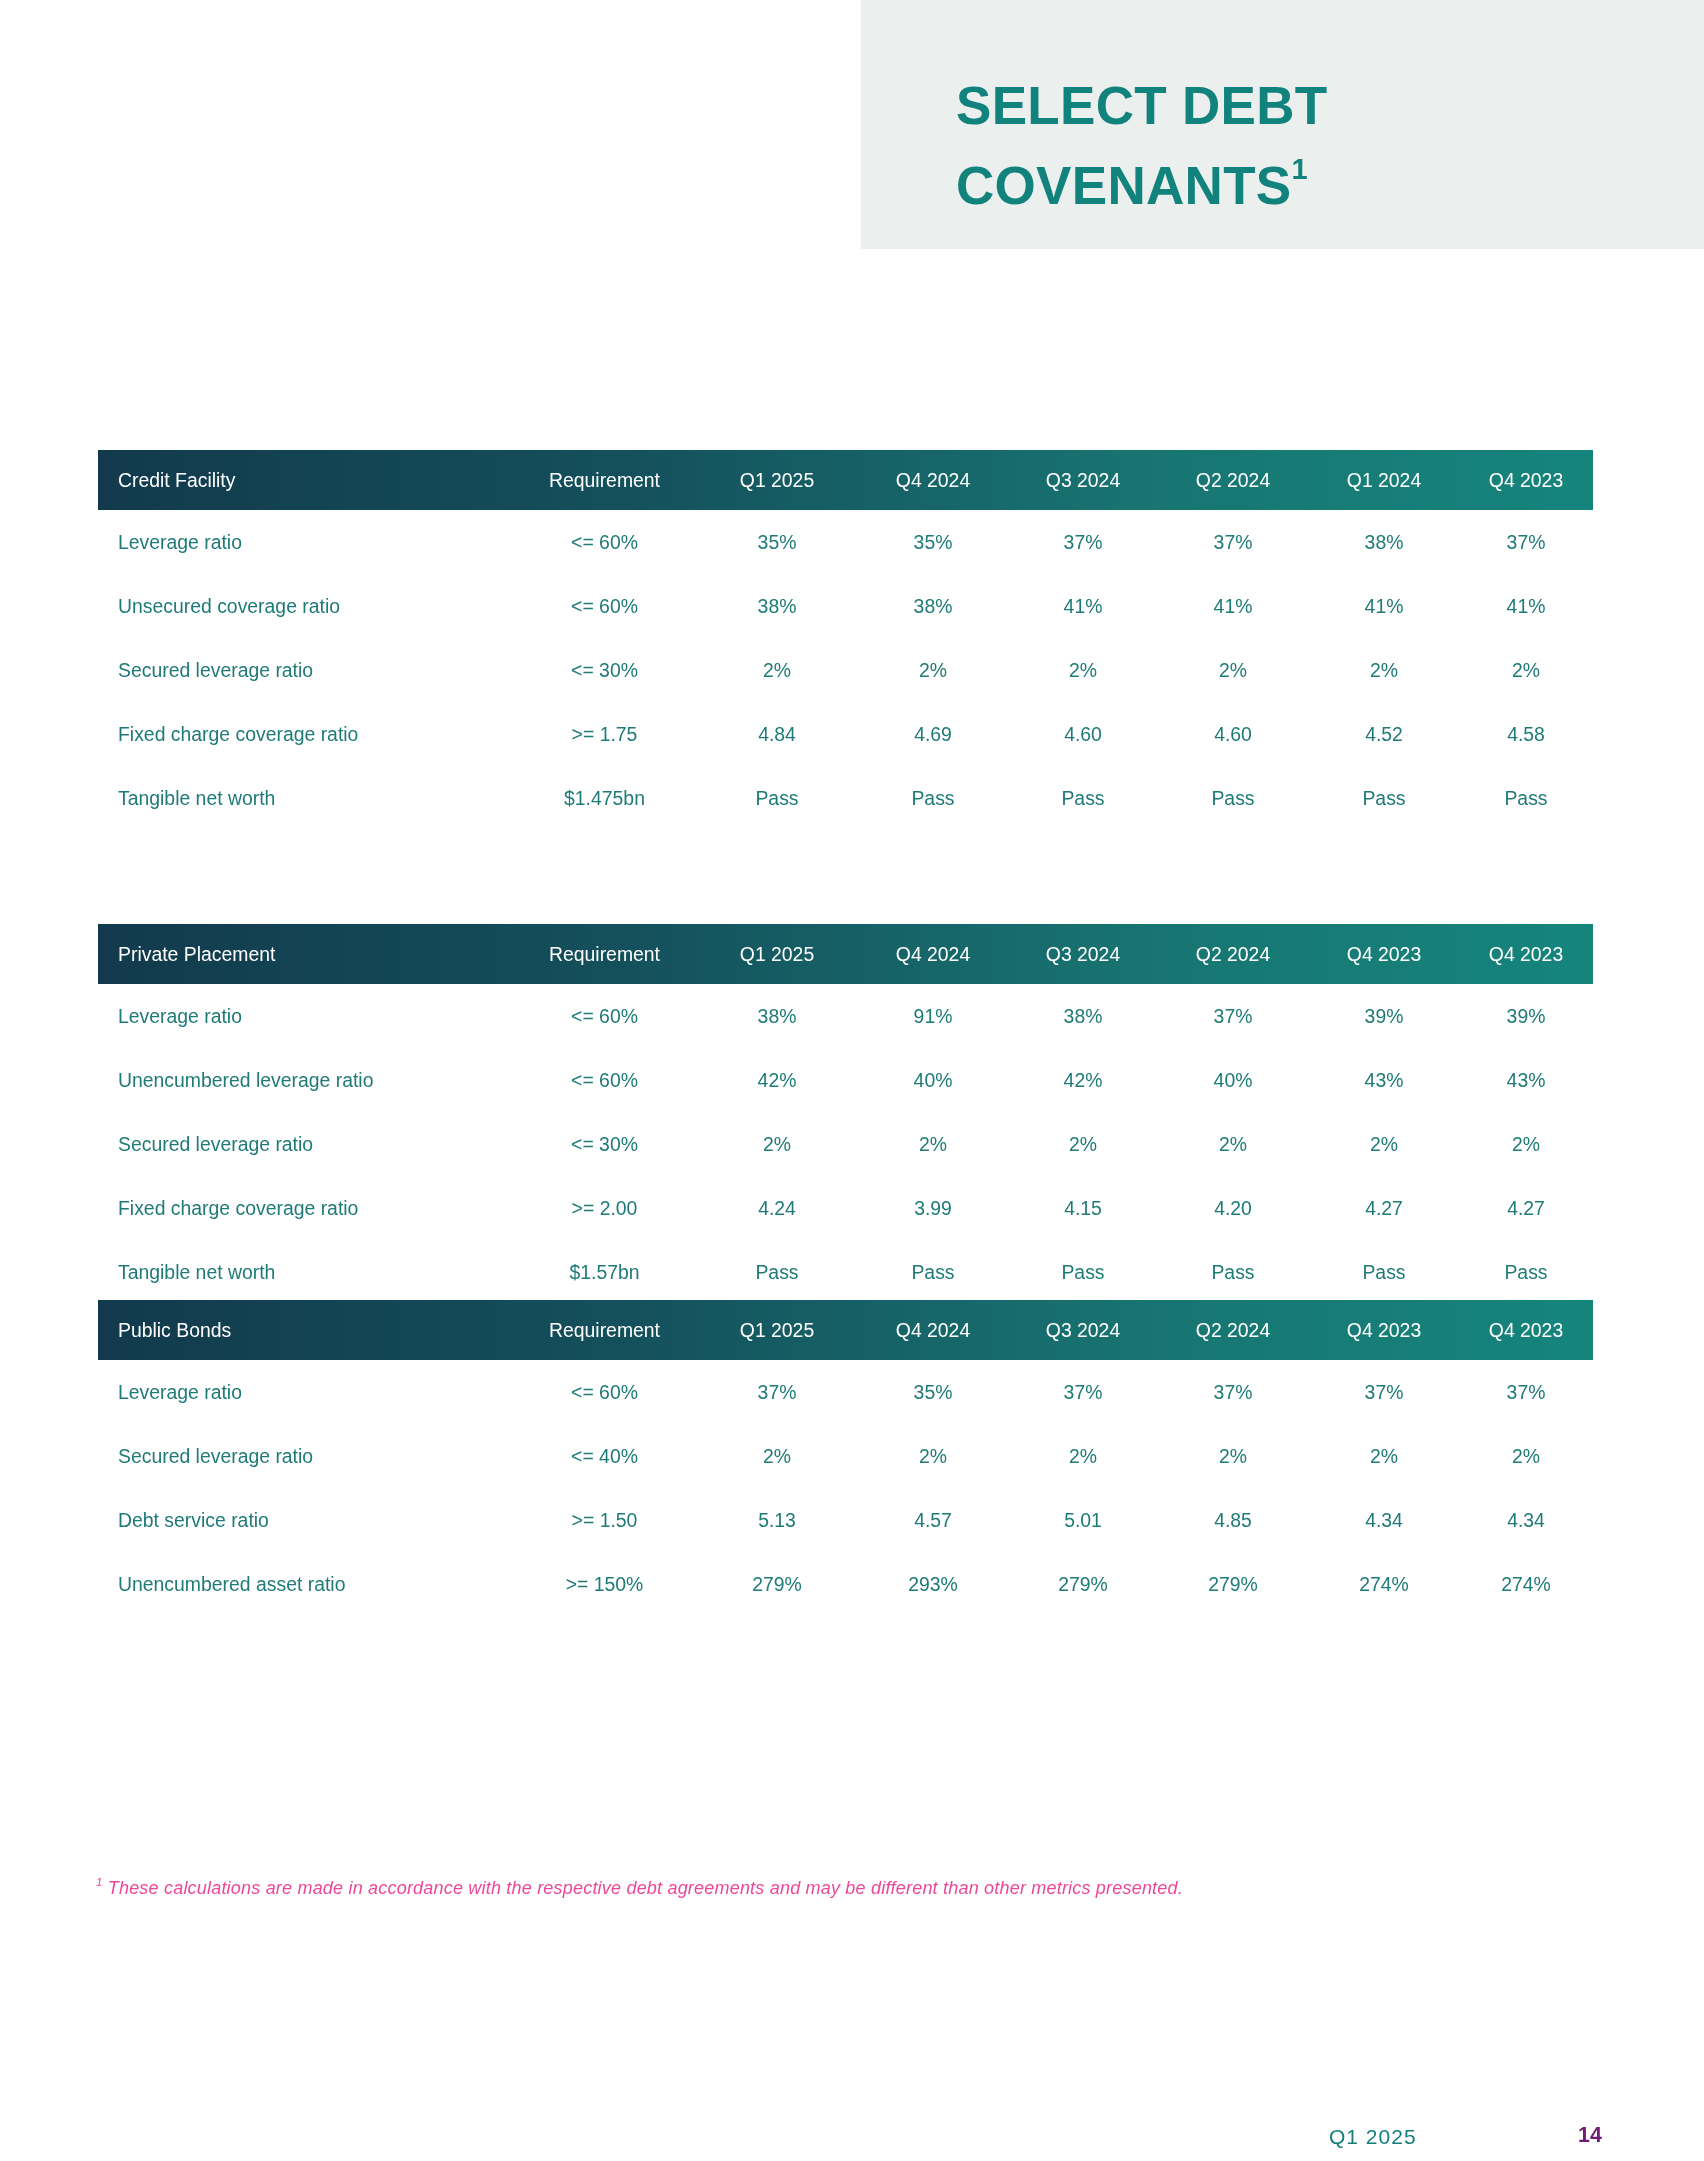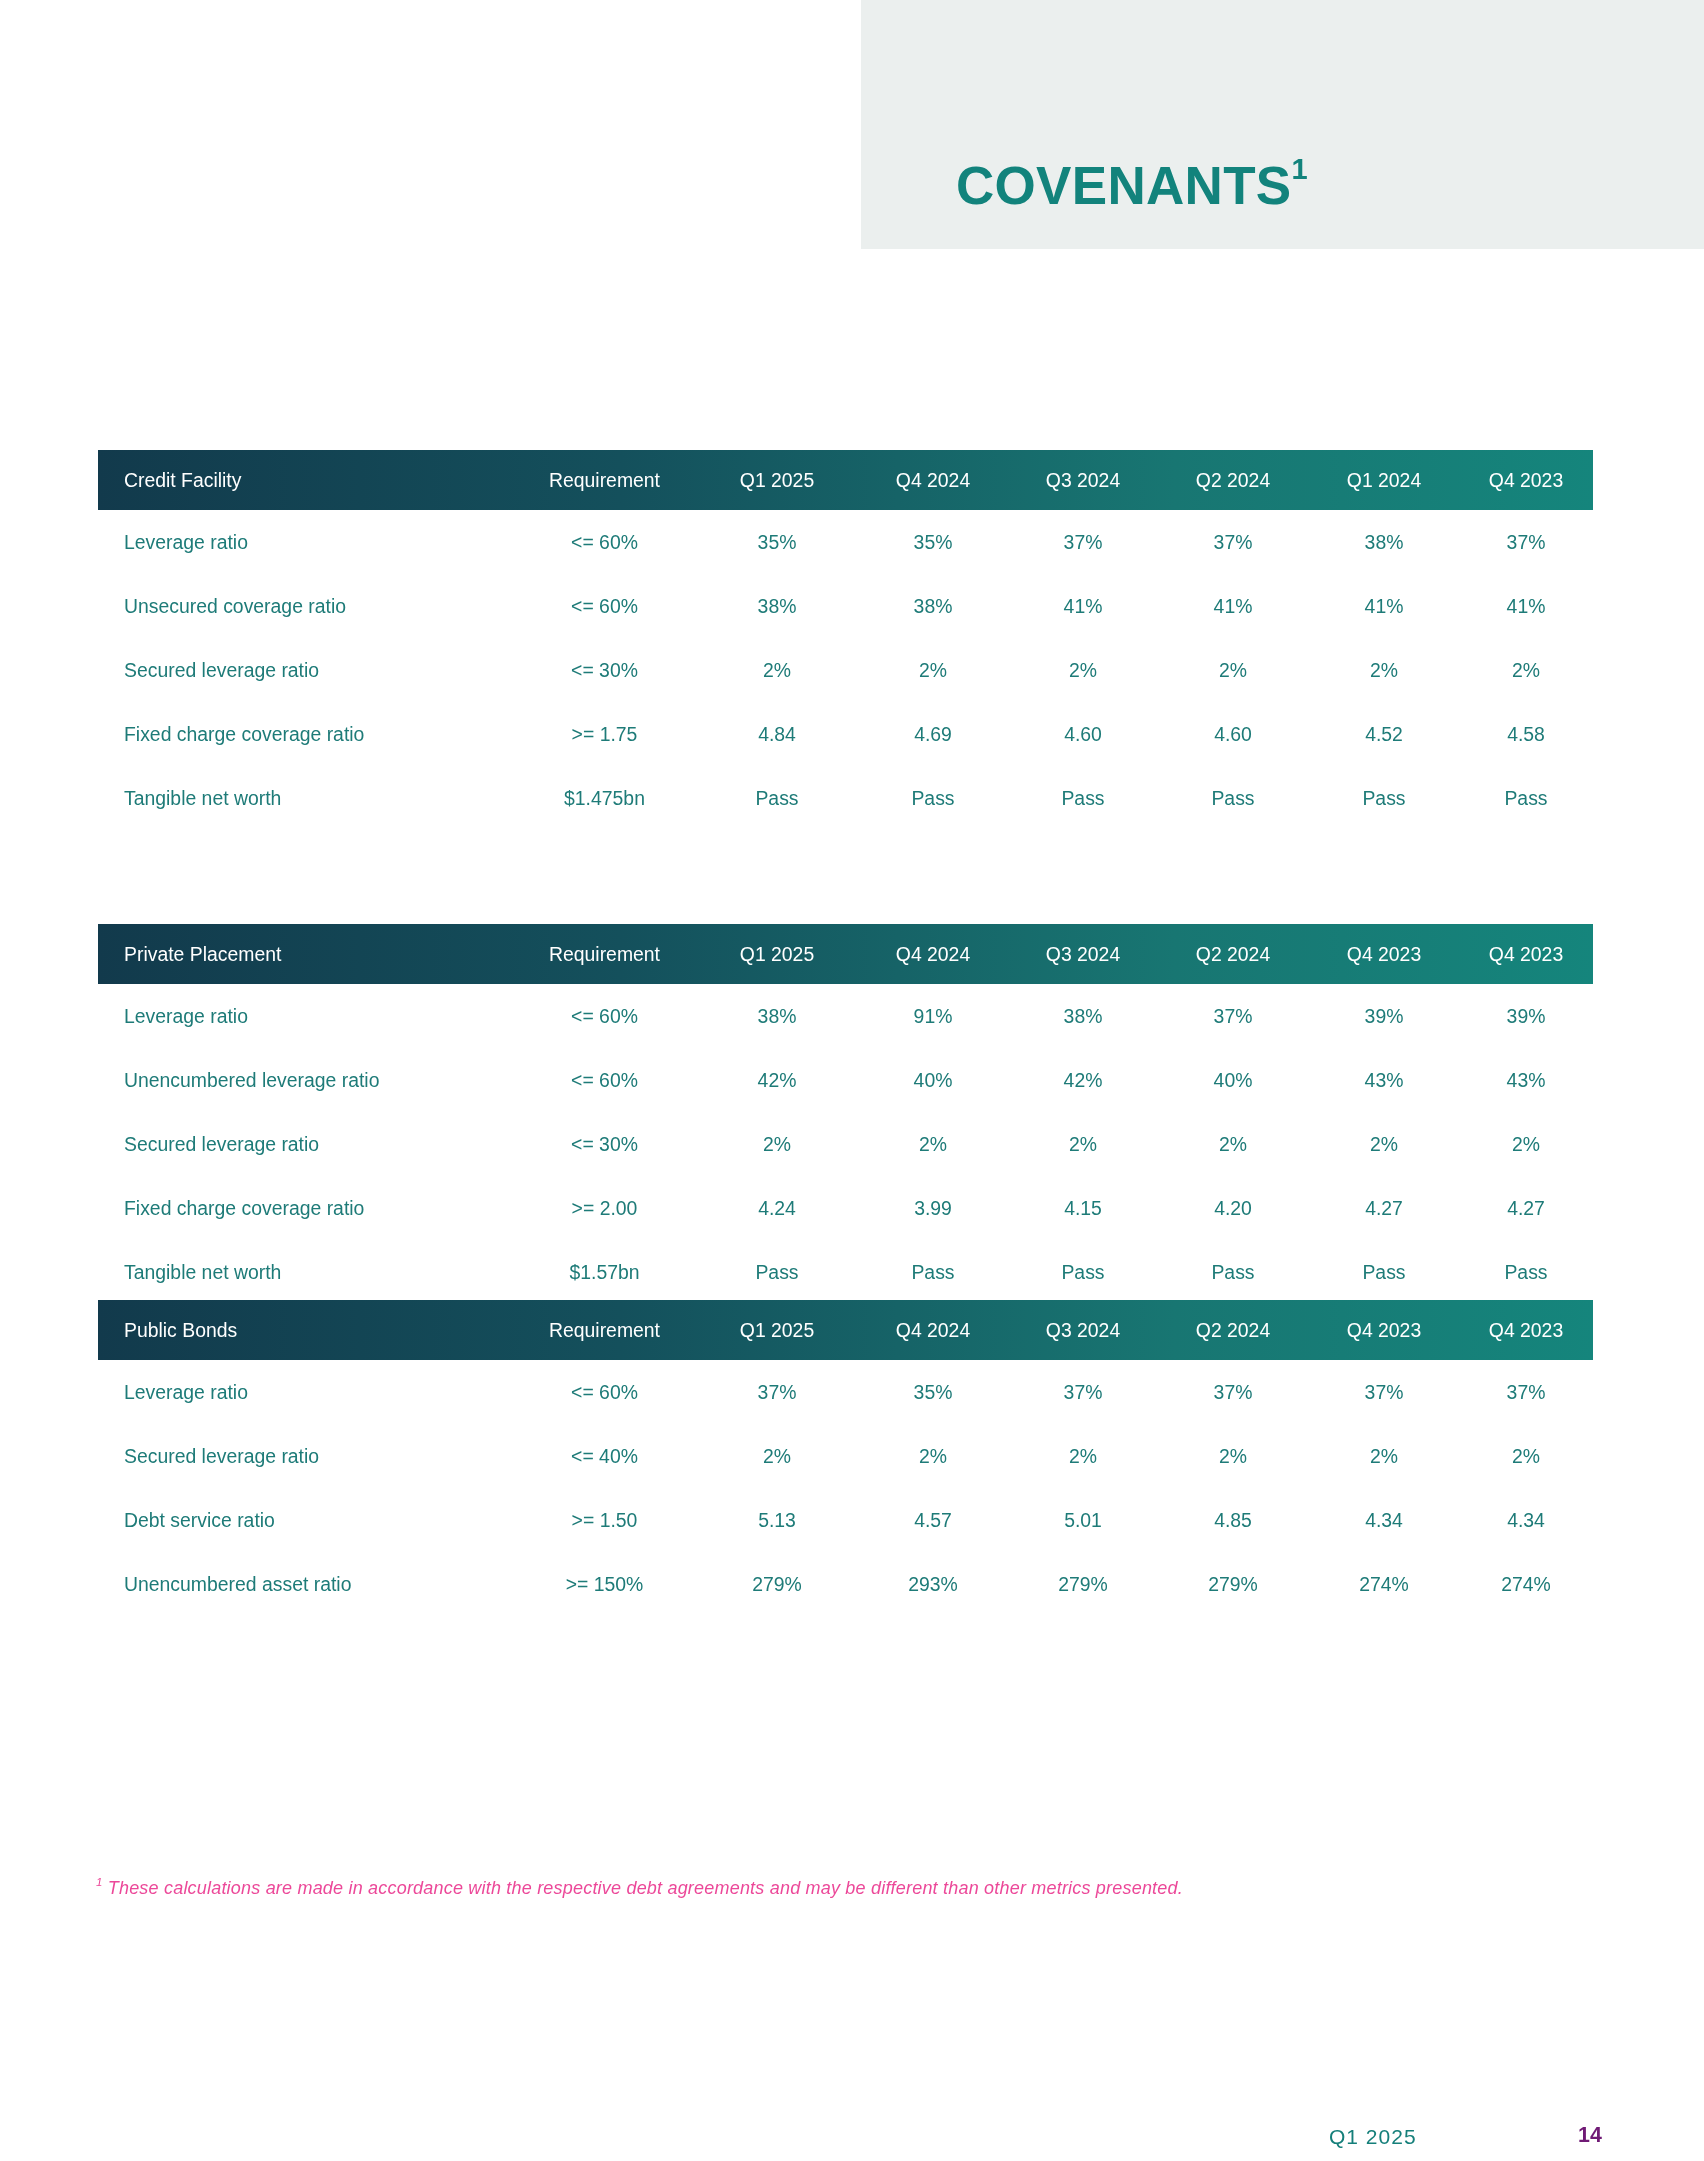--- a/index.html
+++ b/index.html
@@ -32,21 +32,21 @@
     grid-template-columns:415px 183px 162px 150px 150px 150px 152px 132px;
     align-items:center;
   }
   .thead {
     height:60px;
     background:linear-gradient(90deg,#123a4c 0%, #14505c 35%, #187672 72%, #15857c 100%);
     color:#ffffff; font-size:19.4px;
   }
   .trow { height:64px; color:#1e7b78; font-size:19.4px; }
   .c  { text-align:center; }
-  .c0 { text-align:left; padding-left:26px; }
+  .c0 { text-align:left; padding-left:20px; }
 
   
   .footnote {
     position:absolute; left:96px; top:1876px;
     font-size:18px; font-style:italic; color:#ec4899; letter-spacing:0.2px;
   }
   .footnote sup { font-size:11.4px; font-style:italic; vertical-align:8px; }
 
   
   .footer-quarter {
@@ -56,21 +56,21 @@
   .footer-page {
     position:absolute; left:1578px; top:2123px;
     font-size:21.4px; font-weight:700; color:#701a75;
   }
 </style>
 </head>
 <body>
 
 <div class="hero">
   <div class="hero-title">
-    <br>
+    <span>SELECT DEBT</span><br>
     <span>COVENANTS</span><sup>1</sup>
   </div>
 </div>
 
 <div class="cov-table t0">
     <div class="grid-row thead">
       <div class="c0">Credit Facility</div>
       <div class="c">Requirement</div>
       <div class="c">Q1 2025</div>
       <div class="c">Q4 2024</div>

